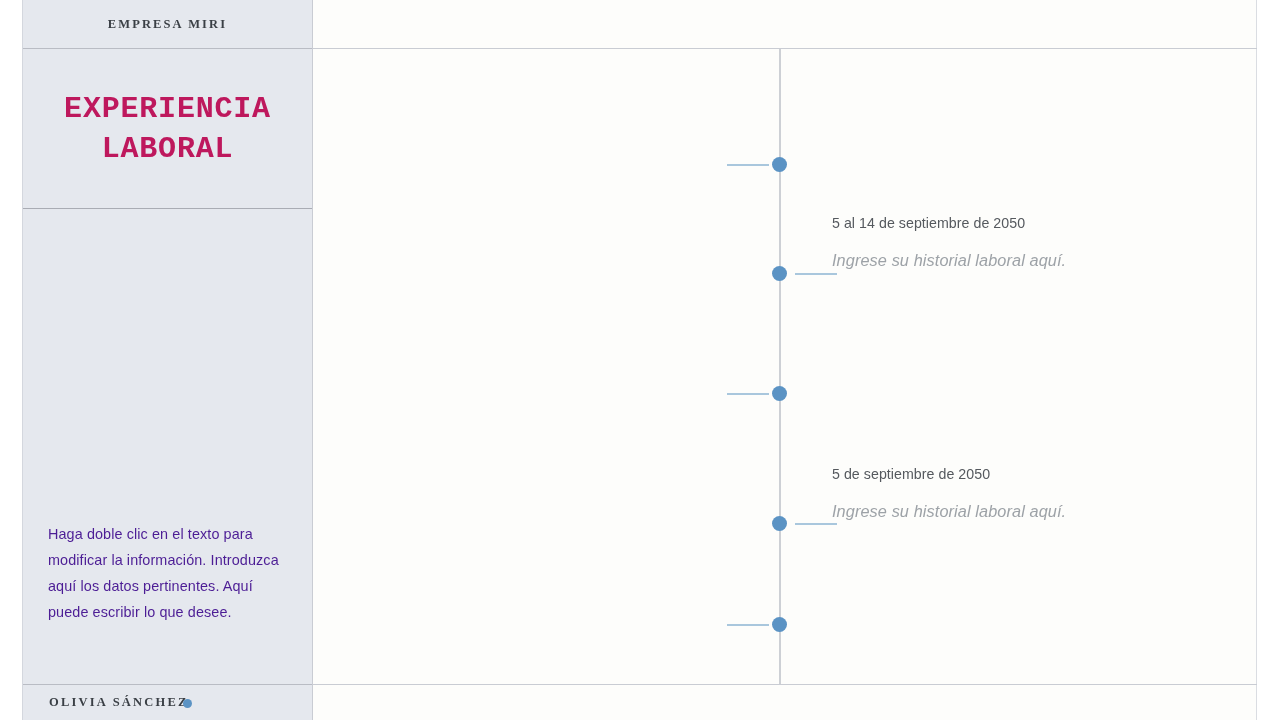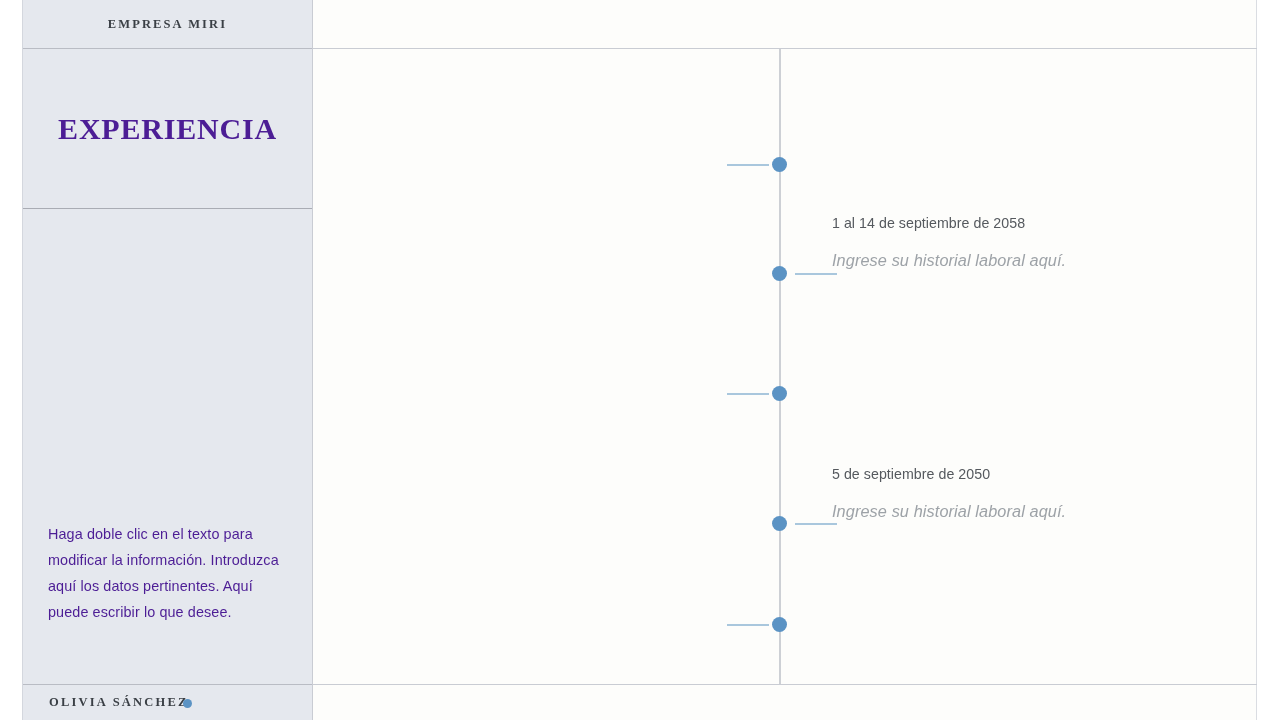--- a/index.html
+++ b/index.html
@@ -83,26 +83,26 @@
     flex: 0 0 161px;
     border-top: 1px solid #b9bcc4;
     border-bottom: 1px solid #a9acb4;
     box-sizing: border-box;
     display: flex;
     align-items: center;
     justify-content: center;
     padding: 0 14px;
   }
   .sidebar-title {
-    font-family: Liberation Serif, serif;
+    font-family: Liberation Mono, monospace;
     font-size: 30px;
     font-weight: 700;
     line-height: 40px;
     letter-spacing: 0.8px;
-    color: #4c1d95;
+    color: #be185d;
     text-align: center;
     text-transform: uppercase;
   }
   .sidebar-title .tline { display: block; }
 
   .sidebar-body {
     flex: 1 1 auto;
     position: relative;
   }
   .sidebar-paragraph {
@@ -235,20 +235,21 @@
 
   <div class="sidebar">
 
     <div class="sidebar-head">
       <div class="eyebrow">EMPRESA MIRI</div>
     </div>
 
     <div class="sidebar-title-block">
       <div class="sidebar-title">
         <span class="tline">EXPERIENCIA</span>
+        <span class="tline">LABORAL</span>
       </div>
     </div>
 
     <div class="sidebar-body">
       <div class="sidebar-paragraph">Haga doble clic en el texto para modificar la información. Introduzca aquí los datos pertinentes. Aquí puede escribir lo que desee.</div>
     </div>
 
     <div class="sidebar-foot">
       <span class="author-name">OLIVIA SÁNCHEZ</span>
       <span class="author-dot"></span>
@@ -263,21 +264,21 @@
     <div class="tl-item item-1">
       <div class="tl-dot"></div>
       <div class="tl-connector left"></div>
 
     </div>
 
     <div class="tl-item item-2">
       <div class="tl-dot"></div>
       <div class="tl-connector right"></div>
       <div class="tl-text align-left">
-        <div class="tl-date">1 al 14 de septiembre de 2058</div>
+        <div class="tl-date">5 al 14 de septiembre de 2050</div>
         <div class="tl-desc">Ingrese su historial laboral aquí.</div>
       </div>
     </div>
 
     <div class="tl-item item-3">
       <div class="tl-dot"></div>
       <div class="tl-connector left"></div>
 
     </div>
 

